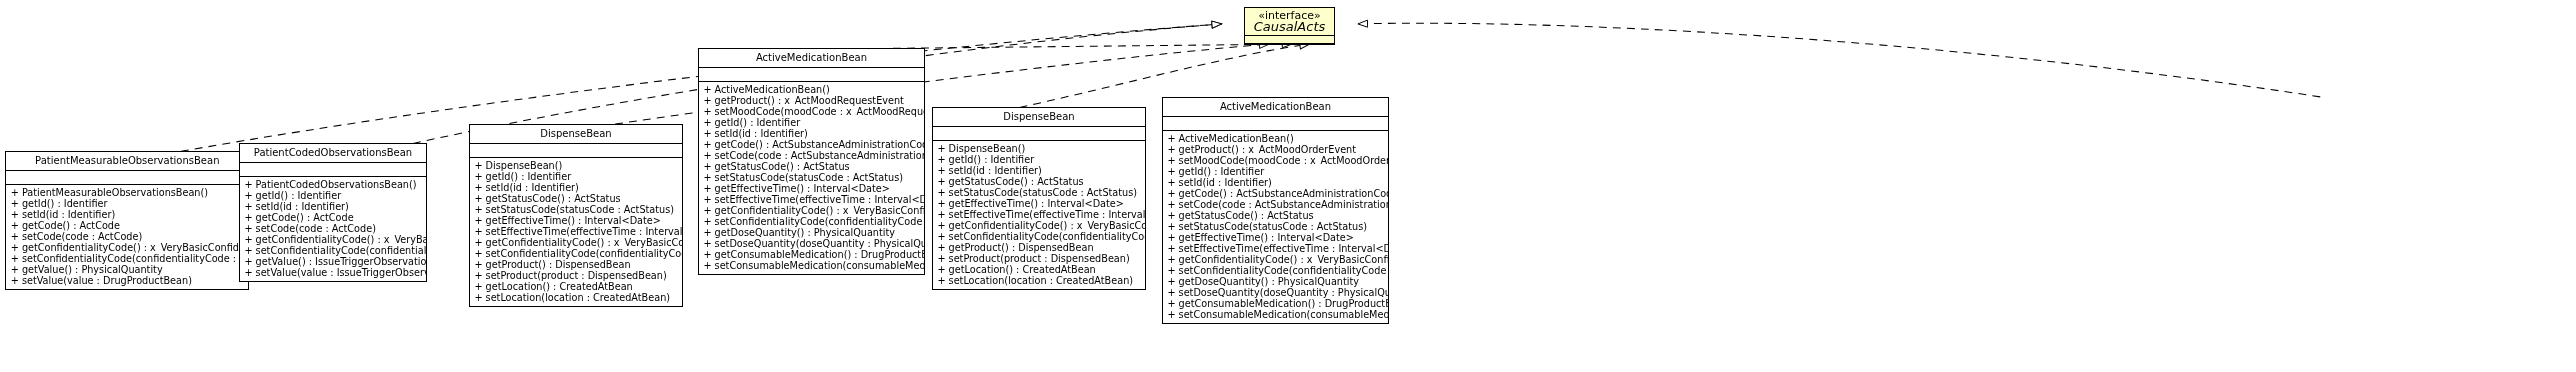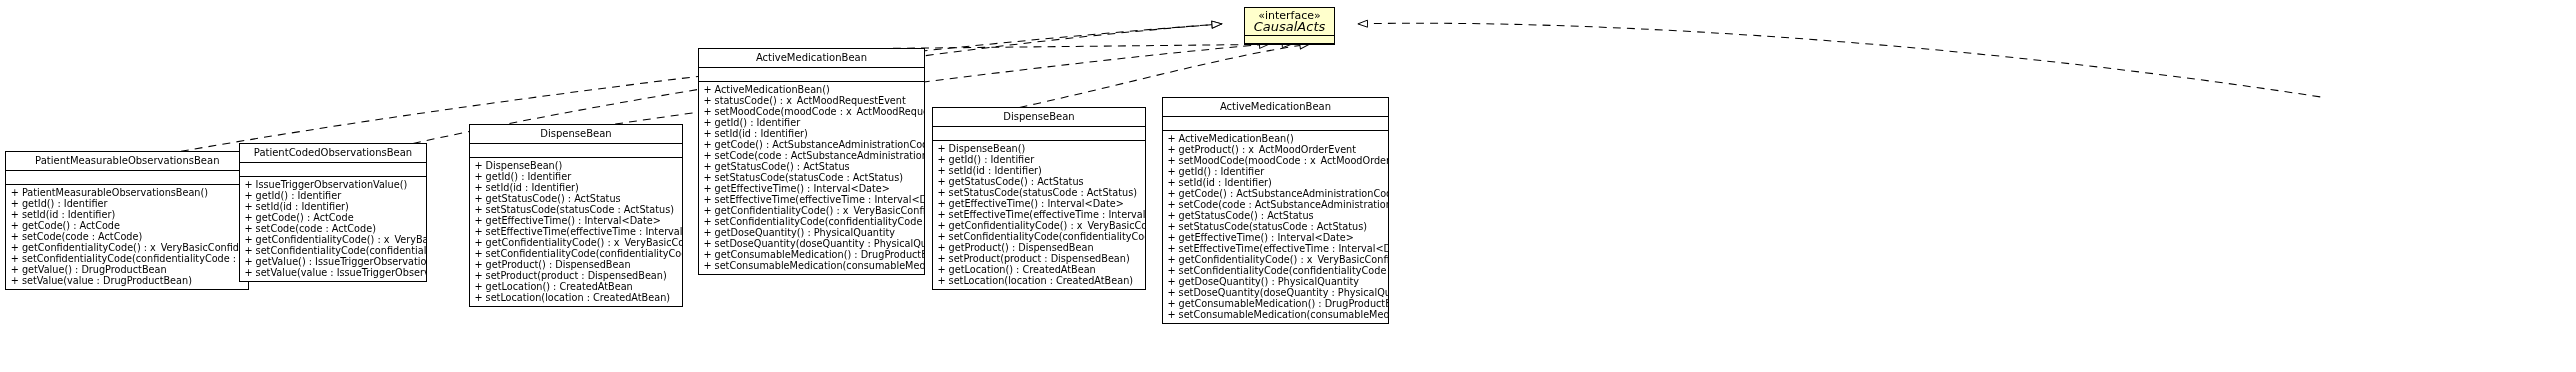--- a/index.html
+++ b/index.html
@@ -138,29 +138,29 @@
         <div class="cls-name">PatientMeasurableObservationsBean</div>
         <div class="attrs"></div>
         <div class="ops">
           <div class="op">+ PatientMeasurableObservationsBean()</div>
           <div class="op">+ getId() : Identifier</div>
           <div class="op">+ setId(id : Identifier)</div>
           <div class="op">+ getCode() : ActCode</div>
           <div class="op">+ setCode(code : ActCode)</div>
           <div class="op">+ getConfidentialityCode() : x_VeryBasicConfidentialityKind</div>
           <div class="op">+ setConfidentialityCode(confidentialityCode : x_VeryBasicConfidentialityKind)</div>
-          <div class="op">+ getValue() : DrugProductBean</div>
+          <div class="op">+ getValue() : PhysicalQuantity</div>
           <div class="op">+ setValue(value : DrugProductBean)</div>
         </div>
       </div>
       <div class="uml-class" style="left: 239px; top: 143px; width: 188px;">
         <div class="cls-name">PatientCodedObservationsBean</div>
         <div class="attrs"></div>
         <div class="ops">
-          <div class="op">+ IssueTriggerObservationValue()</div>
+          <div class="op">+ PatientCodedObservationsBean()</div>
           <div class="op">+ getId() : Identifier</div>
           <div class="op">+ setId(id : Identifier)</div>
           <div class="op">+ getCode() : ActCode</div>
           <div class="op">+ setCode(code : ActCode)</div>
           <div class="op">+ getConfidentialityCode() : x_VeryBasicConfidentialityKind</div>
           <div class="op">+ setConfidentialityCode(confidentialityCode : x_VeryBasicConfidentialityKind)</div>
           <div class="op">+ getValue() : IssueTriggerObservationValue</div>
           <div class="op">+ setValue(value : IssueTriggerObservationValue)</div>
         </div>
       </div>
@@ -181,21 +181,21 @@
           <div class="op">+ setProduct(product : DispensedBean)</div>
           <div class="op">+ getLocation() : CreatedAtBean</div>
           <div class="op">+ setLocation(location : CreatedAtBean)</div>
         </div>
       </div>
       <div class="uml-class" style="left: 698px; top: 48px; width: 227px;">
         <div class="cls-name">ActiveMedicationBean</div>
         <div class="attrs"></div>
         <div class="ops">
           <div class="op">+ ActiveMedicationBean()</div>
-          <div class="op">+ statusCode() : x_ActMoodRequestEvent</div>
+          <div class="op">+ getProduct() : x_ActMoodRequestEvent</div>
           <div class="op">+ setMoodCode(moodCode : x_ActMoodRequestEvent)</div>
           <div class="op">+ getId() : Identifier</div>
           <div class="op">+ setId(id : Identifier)</div>
           <div class="op">+ getCode() : ActSubstanceAdministrationCode</div>
           <div class="op">+ setCode(code : ActSubstanceAdministrationCode)</div>
           <div class="op">+ getStatusCode() : ActStatus</div>
           <div class="op">+ setStatusCode(statusCode : ActStatus)</div>
           <div class="op">+ getEffectiveTime() : Interval&lt;Date&gt;</div>
           <div class="op">+ setEffectiveTime(effectiveTime : Interval&lt;Date&gt;)</div>
           <div class="op">+ getConfidentialityCode() : x_VeryBasicConfidentialityKind</div>

